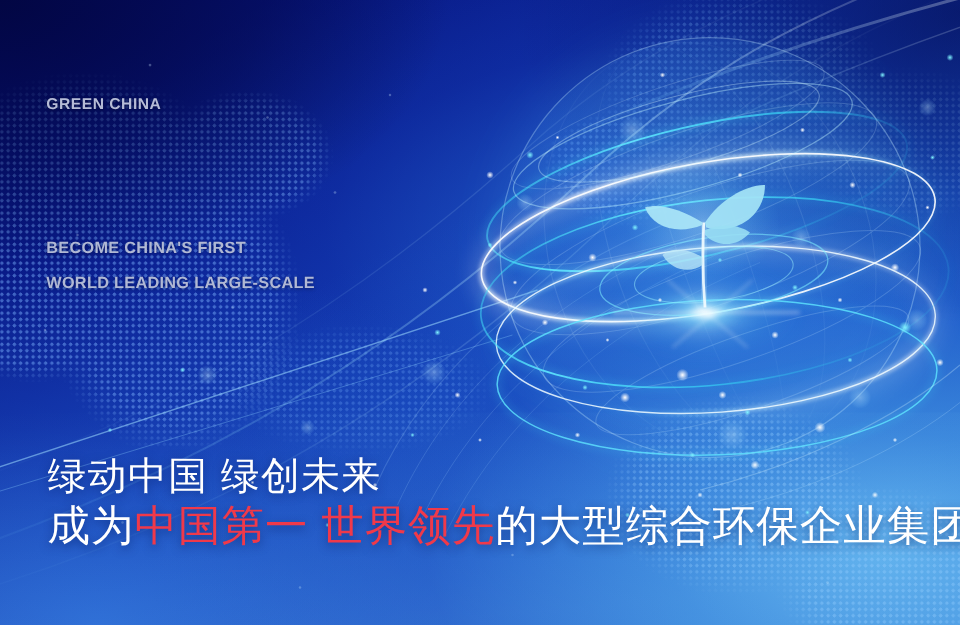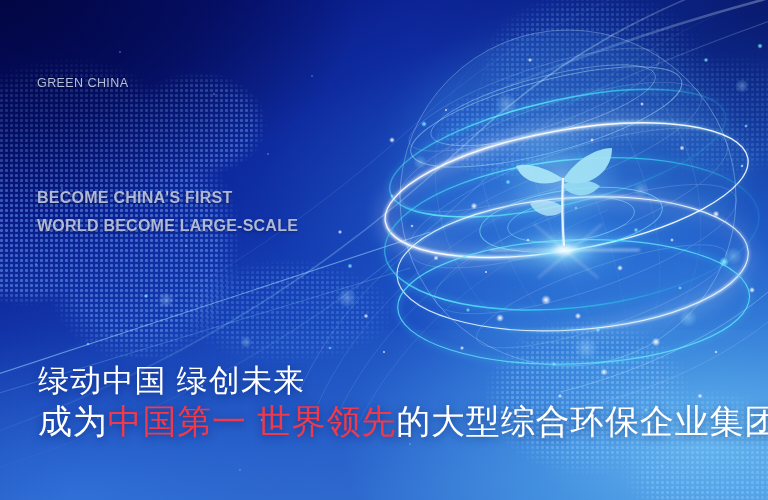--- a/index.html
+++ b/index.html
@@ -85,27 +85,27 @@
     -webkit-mask-image:radial-gradient(44% 46% at 46% 44%, #000 0 56%, transparent 82%);
     mask-image:radial-gradient(44% 46% at 46% 44%, #000 0 56%, transparent 82%);
   }
 
   
   .art{ position:absolute; inset:0; width:768px; height:500px; }
 
   
   #eyebrow{
     position:absolute; left:37px; top:70px;
-    font-size:12.5px; font-weight:normal; letter-spacing:.42px;
+    font-size:12.5px; font-weight:bold; letter-spacing:.42px;
     line-height:26px; color:#b6bcd6;
     text-shadow:0 1px 3px rgba(0,0,0,.35);
   }
   #subhead{
     position:absolute; left:37px; top:184px;
-    font-size:16px; font-weight:bold; letter-spacing:.25px;
+    font-size:13px; font-weight:bold; letter-spacing:.25px;
     line-height:28px; color:#b0b8d4;
     text-shadow:0 1px 3px rgba(0,0,0,.35);
   }
   #eyebrow div, #subhead div{ white-space:nowrap; }
 
   #headline{
     position:absolute; left:38px; top:362px;
     color:#fff;
   }
   #headline-line1{
@@ -427,21 +427,21 @@
     <path d="M 560 392 C 640 372 716 336 768 292" fill="none" stroke="#cdeeff" stroke-width="1" opacity=".30"></path>
     <path d="M 588 406 C 660 388 722 358 768 322" fill="none" stroke="#bfe6ff" stroke-width=".8" opacity=".22"></path>
   </svg>
 
   <div id="eyebrow">
     <div>GREEN CHINA</div>
   </div>
 
   <div id="subhead">
     <div>BECOME CHINA'S FIRST</div>
-    <div>WORLD BECOME LARGE-SCALE</div>
+    <div>WORLD LEADING LARGE-SCALE</div>
   </div>
 
   <div id="headline">
     <div id="headline-line1">绿动中国 绿创未来</div>
     <div id="headline-line2"><span>成为</span><span class="accent-red">中国第一 世界领先</span><span>的大型综合环保企业集团</span></div>
   </div>
 
 </div>
 
 </body></html>

